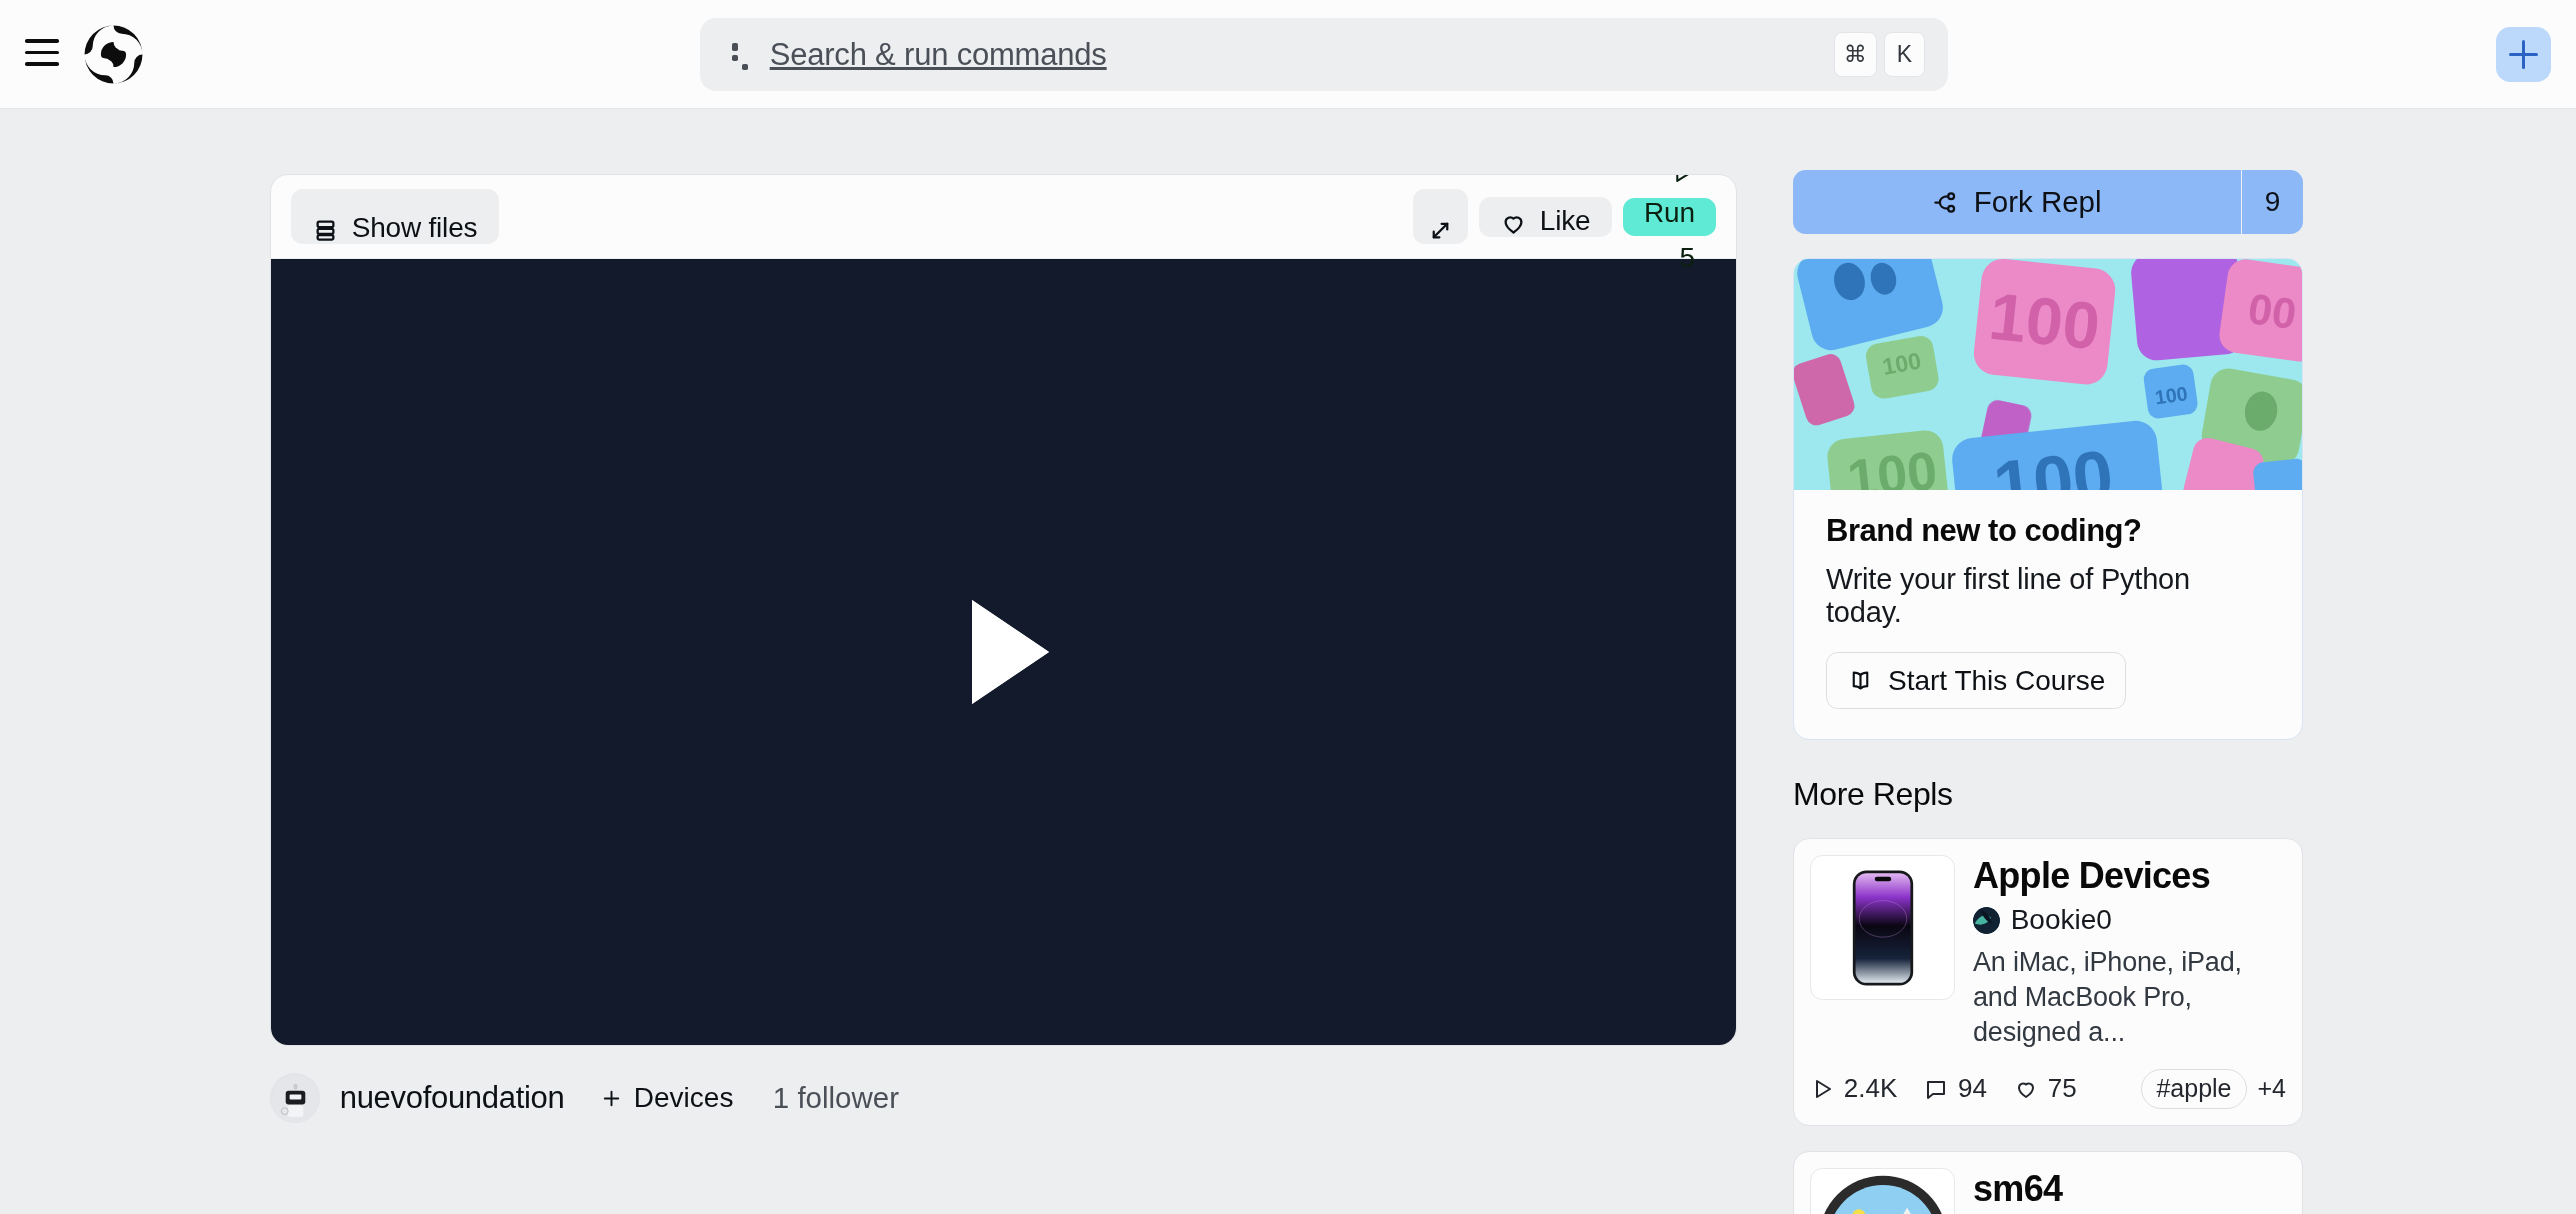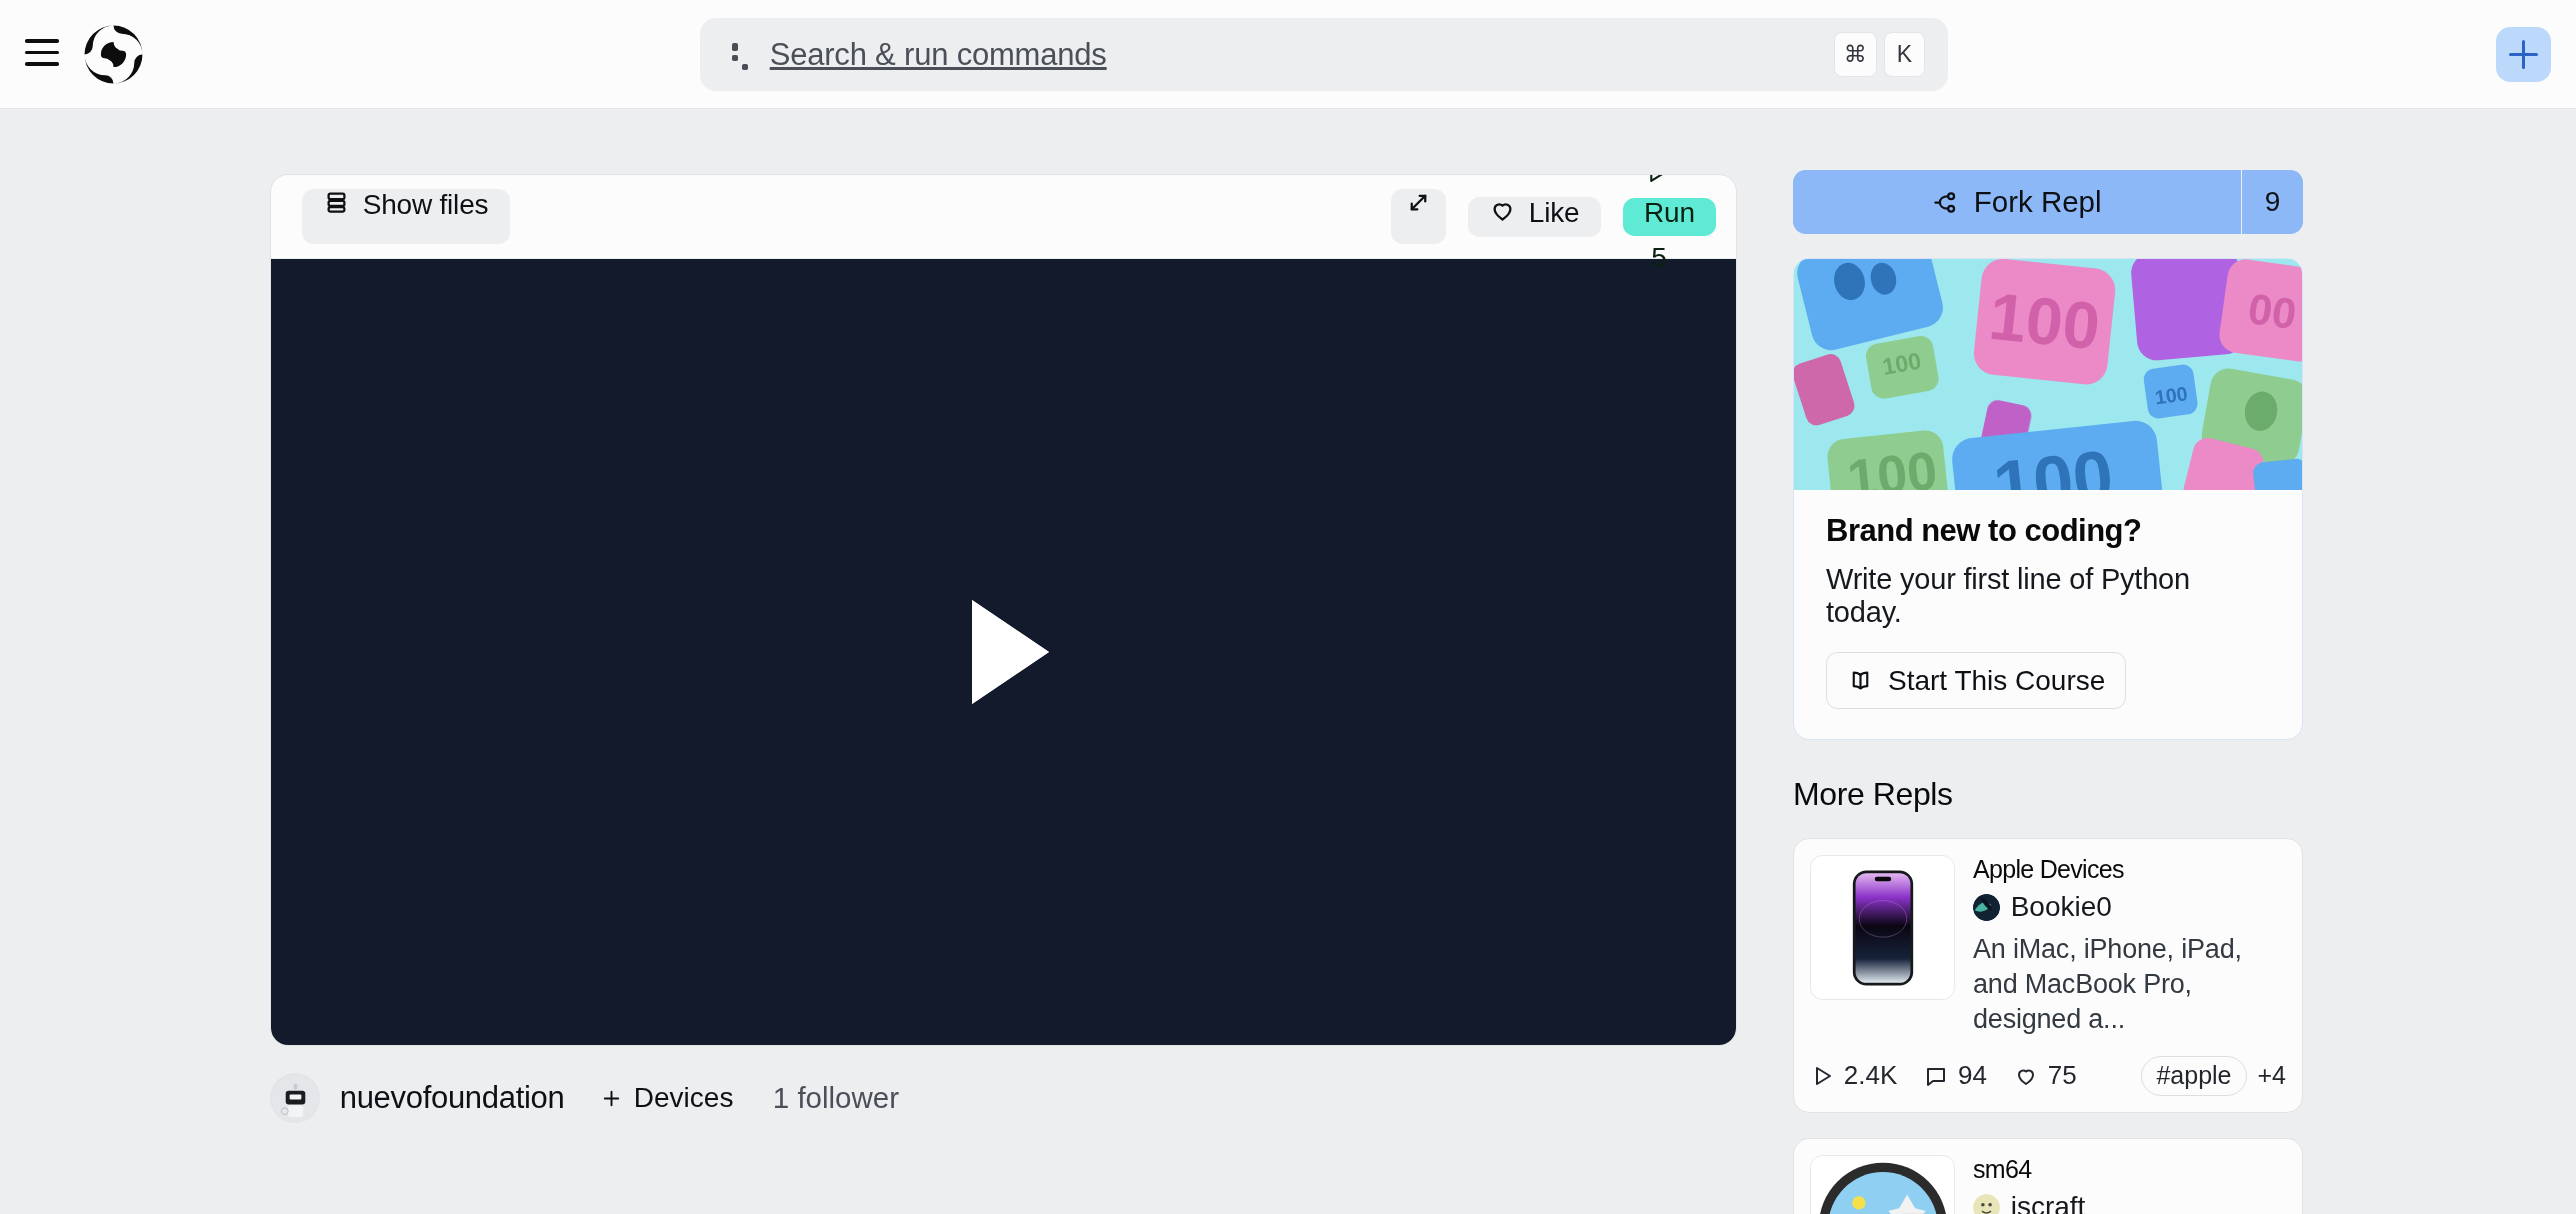--- a/index.html
+++ b/index.html
@@ -90,23 +90,23 @@
   .repl-frame {
     margin-top: 22.4px; width: 1467px; height: 872px;
     background: #fcfcfd; border: 0.9px solid #e0e2e5;
     border-radius: 18px; overflow: hidden;
   }
   .repl-toolbar {
     height: 84px; display: flex; align-items: center;
     padding: 0 19.7px; border-bottom: 0.9px solid #eceef0;
   }
   .btn {
-    display: inline-flex; align-items: flex-start; justify-content: center;
+    display: inline-flex; align-items: flex-end; justify-content: center;
     border-radius: 11.6px; cursor: pointer; white-space: nowrap;
-    font-size: 28px; color: #0d1014; letter-spacing: -0.2px; margin-left: 11px;
+    font-size: 28px; color: #0d1014; letter-spacing: -0.2px;
   }
   .btn-show-files { height: 55px; padding: 0 21.5px; background: #eceef0; gap: 12.5px; }
   .tool-right { margin-left: auto; display: flex; align-items: center; gap: 10.7px; }
   .btn-expand { width: 55px; height: 55px; background: #eceef0; }
   .btn-like { height: 40px; padding: 0 21.5px; background: #eceef0; gap: 12.5px; }
   .btn-run {
     height: 38px; padding: 0 21.5px; background: #5eead4; gap: 12.5px;
     color: #0b2010; font-weight: 400; flex-direction: column;
   }
   .btn-run .run-count { margin-left: 7.2px; }
@@ -174,21 +174,21 @@
     border-radius: 16px; padding: 16px; cursor: pointer;
   }
   .repl-card-top { display: flex; gap: 18px; }
   .thumb {
     width: 145px; height: 145px; border-radius: 12.5px; border: 0.9px solid #e6e8ea;
     background: #fff; flex: none; display: flex; align-items: center;
     justify-content: center; overflow: hidden;
   }
   .repl-card-info { flex: 1; min-width: 0; }
   .repl-card-title {
-    font-size: 25px; font-weight: 400; color: #0a0a0b; letter-spacing: -0.7px;
+    font-size: 36px; font-weight: 700; color: #0a0a0b; letter-spacing: -0.7px;
     white-space: nowrap; overflow: hidden;
   }
   .repl-card-user { margin-top: 7.2px; display: flex; align-items: center; gap: 10.7px; }
   .user-av { width: 27px; height: 27px; border-radius: 50%; overflow: hidden; flex: none; }
   .repl-card-username { font-size: 28px; color: #15181d; }
   .repl-card-desc {
     margin-top: 9px; font-size: 27px; line-height: 1.28; color: #333940;
     letter-spacing: -0.2px;
   }
   .repl-card-stats {

